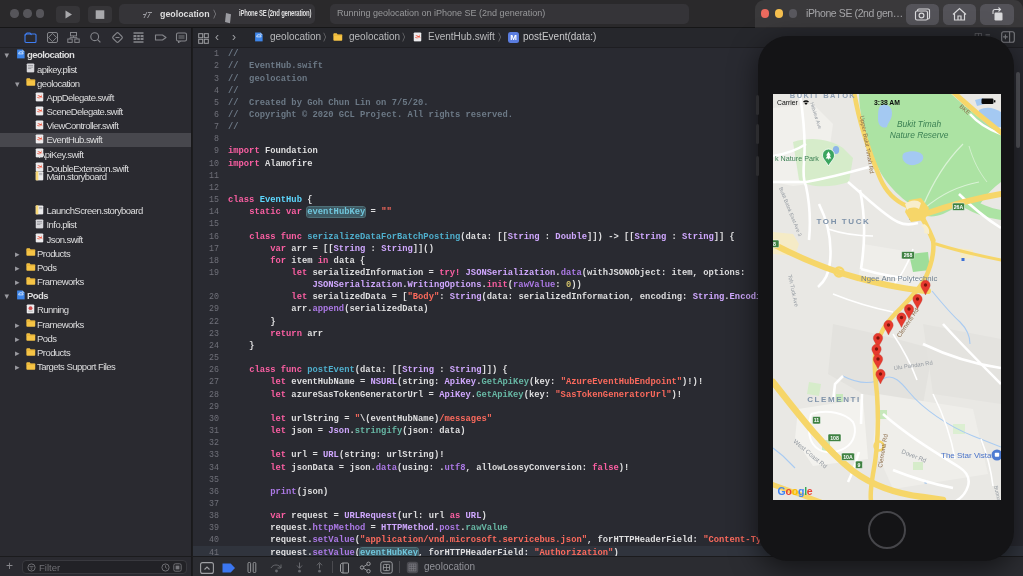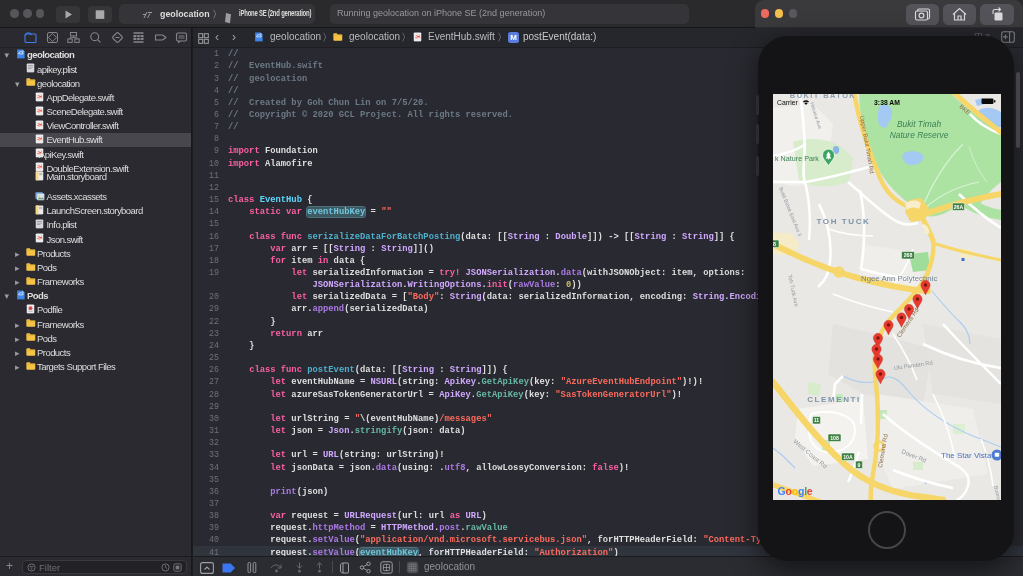--- a/index.html
+++ b/index.html
@@ -189,31 +189,20 @@
       <span class="ticon" style="left:35px">
         <svg width="12" height="13" viewBox="0 0 12 13">
           <rect x="1" y="0.5" width="10" height="12" rx="1.3" fill="#ECECEE"></rect>
           <rect x="1" y="0.5" width="3.4" height="12" fill="#F9D978"></rect>
           <rect x="5.4" y="2.6" width="4.4" height="0.9" fill="#9A9AA0"></rect>
           <rect x="5.4" y="4.6" width="4.4" height="0.9" fill="#9A9AA0"></rect>
         </svg>
       </span>
       <span class="tlabel" style="left:46.5px">Main.storyboard</span>
     </div>
-<div class="trow" style="top:162.0px">
-      <span class="ticon" style="left:35px">
-        <svg width="13" height="13" viewBox="0 0 13 13">
-          <rect x="0.5" y="1.5" width="10" height="9" rx="1.2" fill="#6FA8DC"></rect>
-          <rect x="2.5" y="3.2" width="10" height="9" rx="1.2" fill="#D9E5F2" stroke="#7F8FA0" stroke-width="0.6"></rect>
-          <circle cx="5.4" cy="6.2" r="1" fill="#F2C94C"></circle>
-          <path d="M3.4 11 l3-3 2 2 1.8-1.6 2 2.6 z" fill="#76A06C"></path>
-        </svg>
-      </span>
-      <span class="tlabel" style="left:46.5px">Assets.xcassets</span>
-    </div>
 <div class="trow" style="top:176.2px">
       <span class="ticon" style="left:35px">
         <svg width="12" height="13" viewBox="0 0 12 13">
           <rect x="1" y="0.5" width="10" height="12" rx="1.3" fill="#ECECEE"></rect>
           <rect x="1" y="0.5" width="3.4" height="12" fill="#F9D978"></rect>
           <rect x="5.4" y="2.6" width="4.4" height="0.9" fill="#9A9AA0"></rect>
           <rect x="5.4" y="4.6" width="4.4" height="0.9" fill="#9A9AA0"></rect>
         </svg>
       </span>
       <span class="tlabel" style="left:46.5px">LaunchScreen.storyboard</span>
@@ -280,21 +269,21 @@
       <span class="tlabel" style="left:27px">Pods</span>
     </div>
 <div class="trow" style="top:275.4px">
       <span class="ticon" style="left:25.5px">
         <svg width="12" height="13" viewBox="0 0 12 13">
           <rect x="1" y="0.5" width="10" height="12" rx="1.3" fill="#ECECEE"></rect>
           <circle cx="6" cy="5.5" r="2.6" fill="#C33" opacity="0.85"></circle>
           <rect x="3" y="9" width="6" height="1" fill="#999"></rect>
         </svg>
       </span>
-      <span class="tlabel" style="left:37px">Podfile</span>
+      <span class="tlabel" style="left:37px">Running</span>
     </div>
 <div class="trow" style="top:289.5px">
       <span class="tri" style="left:15px">▸</span>
       <span class="ticon" style="left:25.5px">
         <svg width="13" height="13" viewBox="0 0 13 13">
           <path d="M0.5 3 a1.2 1.2 0 0 1 1.2-1.2 h3.2 l1.3 1.4 h5 a1.2 1.2 0 0 1 1.2 1.2 v6 a1.2 1.2 0 0 1-1.2 1.2 h-9.5 a1.2 1.2 0 0 1-1.2-1.2 z" fill="#F6C445"></path>
           <path d="M0.5 4.6 h12 v-0.8 h-12 z" fill="#E0A92E"></path>
         </svg>
       </span>
       <span class="tlabel" style="left:37px">Frameworks</span>
@@ -487,20 +476,21 @@
 <div class="abs" style="left:974px;top:31px;color:#6f7074;font-size:9px">◫ ≡</div>
 <svg class="abs" style="left:1001px;top:30.5px" width="14" height="12" viewBox="0 0 14 12">
     <rect x="0.7" y="0.7" width="12.6" height="10.6" rx="2" fill="none" stroke="#7d7e82" stroke-width="1.1"></rect>
     <line x1="8.6" y1="0.7" x2="8.6" y2="11.3" stroke="#7d7e82" stroke-width="1.1"></line>
     <path d="M4.4 3.6 v4.6 M2.1 5.9 h4.6" stroke="#7d7e82" stroke-width="1.1"></path>
   </svg>
 <div id="simtitle">
   <div class="stl" style="left:6px;background:#ec6a5e"></div>
   <div class="stl" style="left:20px;background:#f5bf4f"></div>
   <div class="stl" style="left:34px;background:#59585e"></div>
+  <span style="position:absolute;left:51px;top:0;line-height:27px;font-size:10.5px;letter-spacing:-0.4px;color:#a6a6a9">iPhone SE (2nd gen…</span>
   <div class="sbtn" style="left:151px;width:33px"><svg width="33" height="21" viewBox="0 0 33 21">
         <g fill="none" stroke="#d9d9db" stroke-width="1.15">
           <path d="M11.5 7 v-0.5 a1.5 1.5 0 0 1 1.5-1.5 h9 a1.5 1.5 0 0 1 1.5 1.5 v7 a1.5 1.5 0 0 1-1.5 1.5 h-0.5"></path>
           <rect x="9.5" y="7" width="12" height="9" rx="1.5"></rect>
           <circle cx="15.5" cy="11.5" r="2.4"></circle>
         </g>
       </svg></div>
   <div class="sbtn" style="left:188px;width:33px"><svg width="33" height="21" viewBox="0 0 33 21">
         <g fill="none" stroke="#d9d9db" stroke-width="1.2">
           <path d="M10 10.5 L16.5 4.5 L23 10.5"></path>

